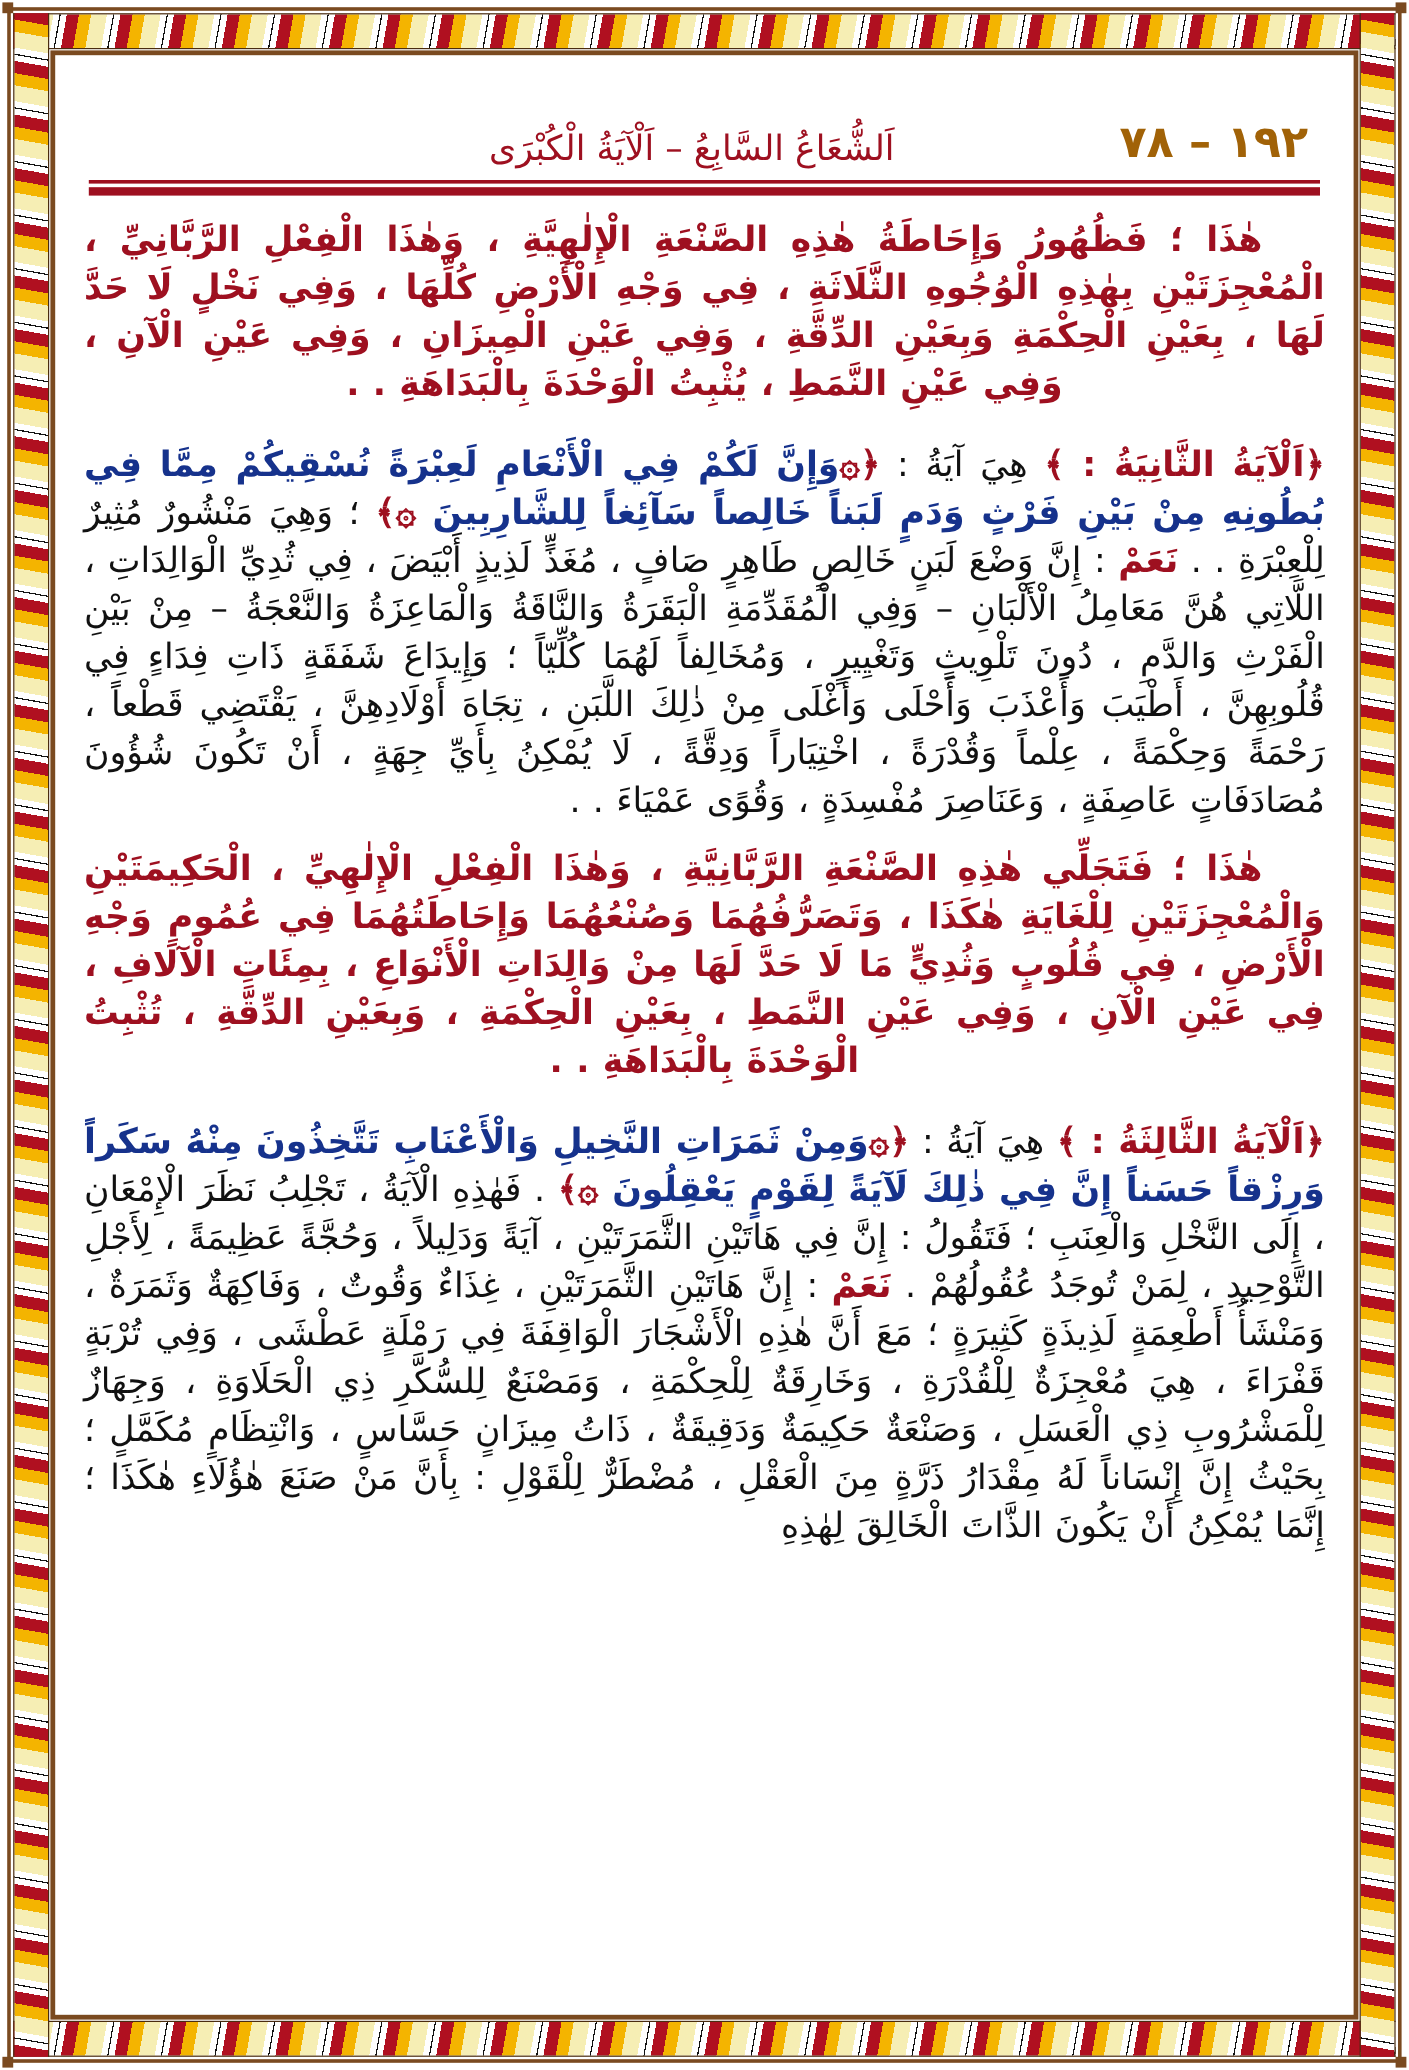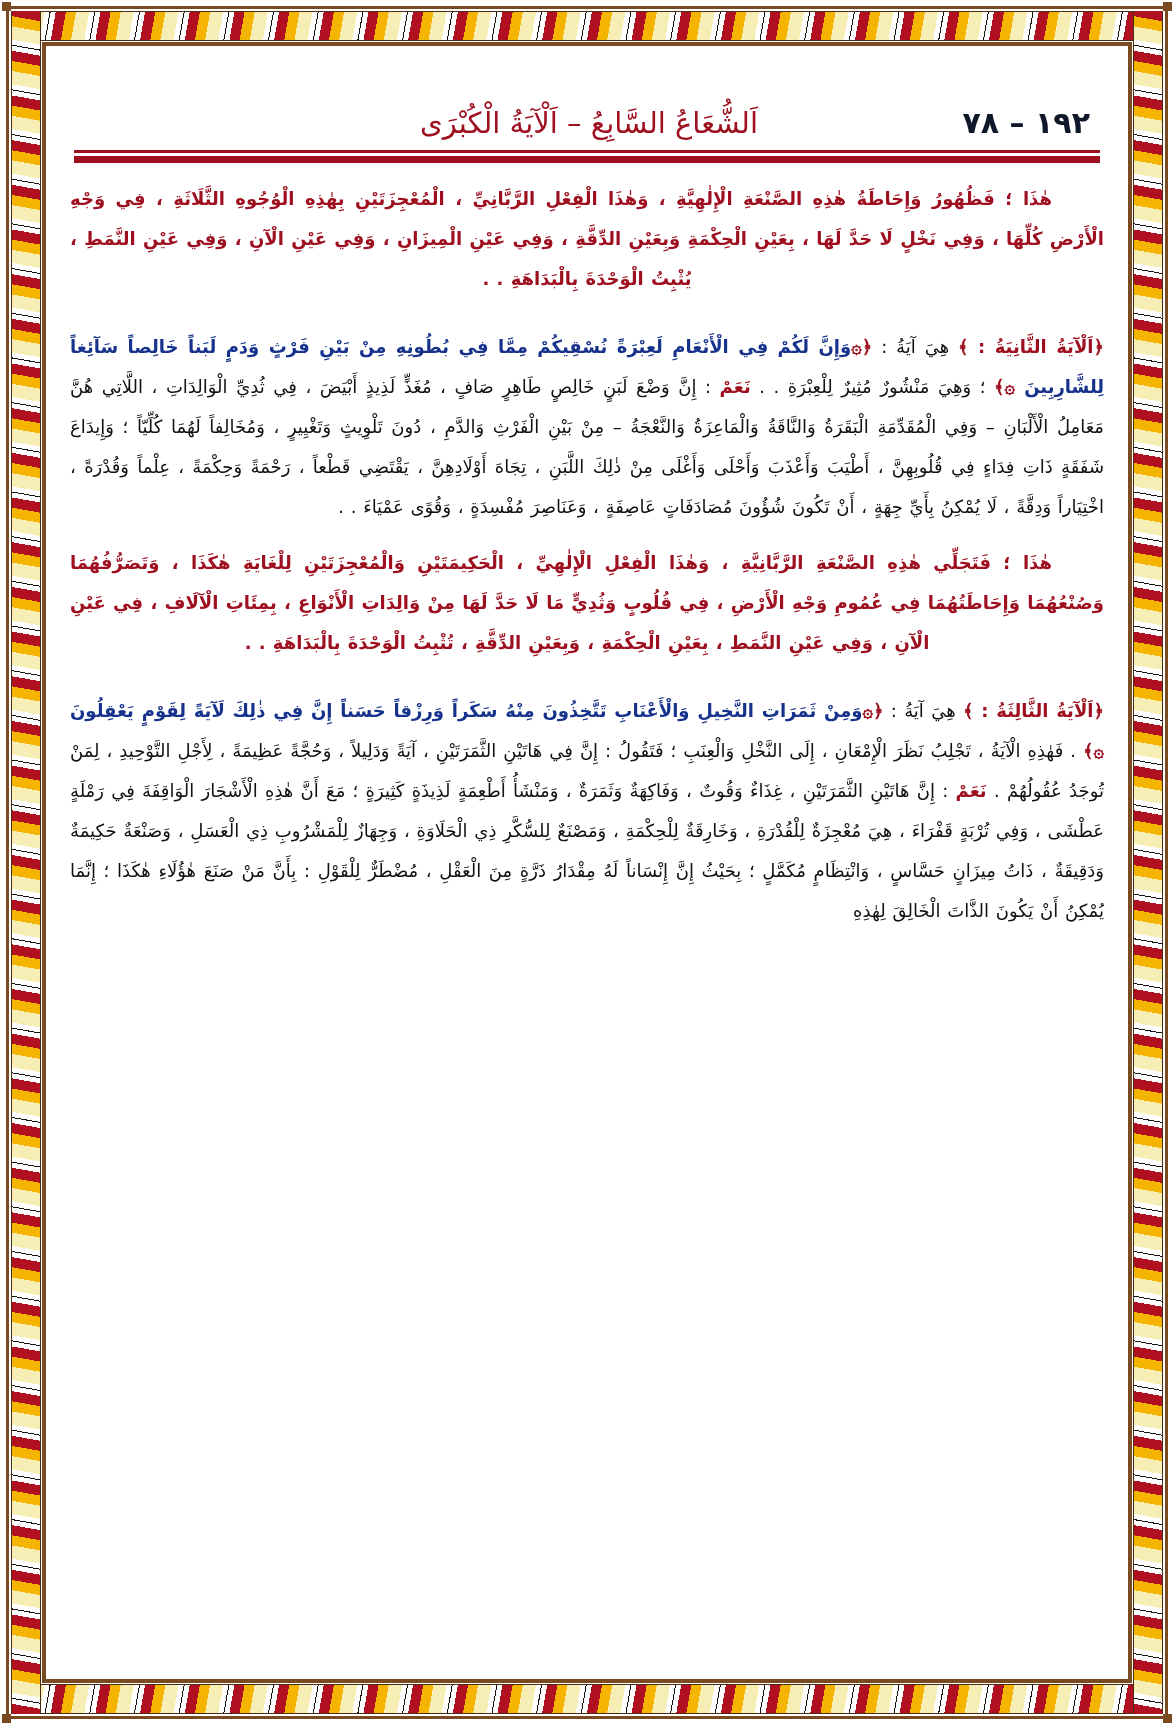--- a/index.html
+++ b/index.html
@@ -123,22 +123,22 @@
   
   .header-row {
     display: flex;
     flex-direction: row;
     align-items: flex-end;
     justify-content: flex-start;
     margin: 18px 0 0 0;
     height: 62px;
   }
   .page-number {
-    color: #0f172a;
-    font-size: 30px;
+    color: #a16207;
+    font-size: 37px;
     font-weight: bold;
     direction: rtl;
     white-space: nowrap;
     letter-spacing: 1px;
     padding: 0 14px 0 0;
     min-width: 132px;
   }
   .header-title {
     flex: 1;
     text-align: center;
@@ -165,21 +165,21 @@
   
   .body {
     margin-top: 16px;
     direction: rtl;
     text-align: justify;
     text-align-last: justify;
   }
 
   p.para {
     margin: 0 0 16px 0;
-    font-size: 18px;
+    font-size: 29px;
     line-height: 40px;
     text-align: justify;
     text-align-last: justify;
     word-spacing: 1px;
   }
   p.para.first-line-indent {
     text-indent: 52px;
   }
   p.para.lastline-natural {
     text-align-last: right;

